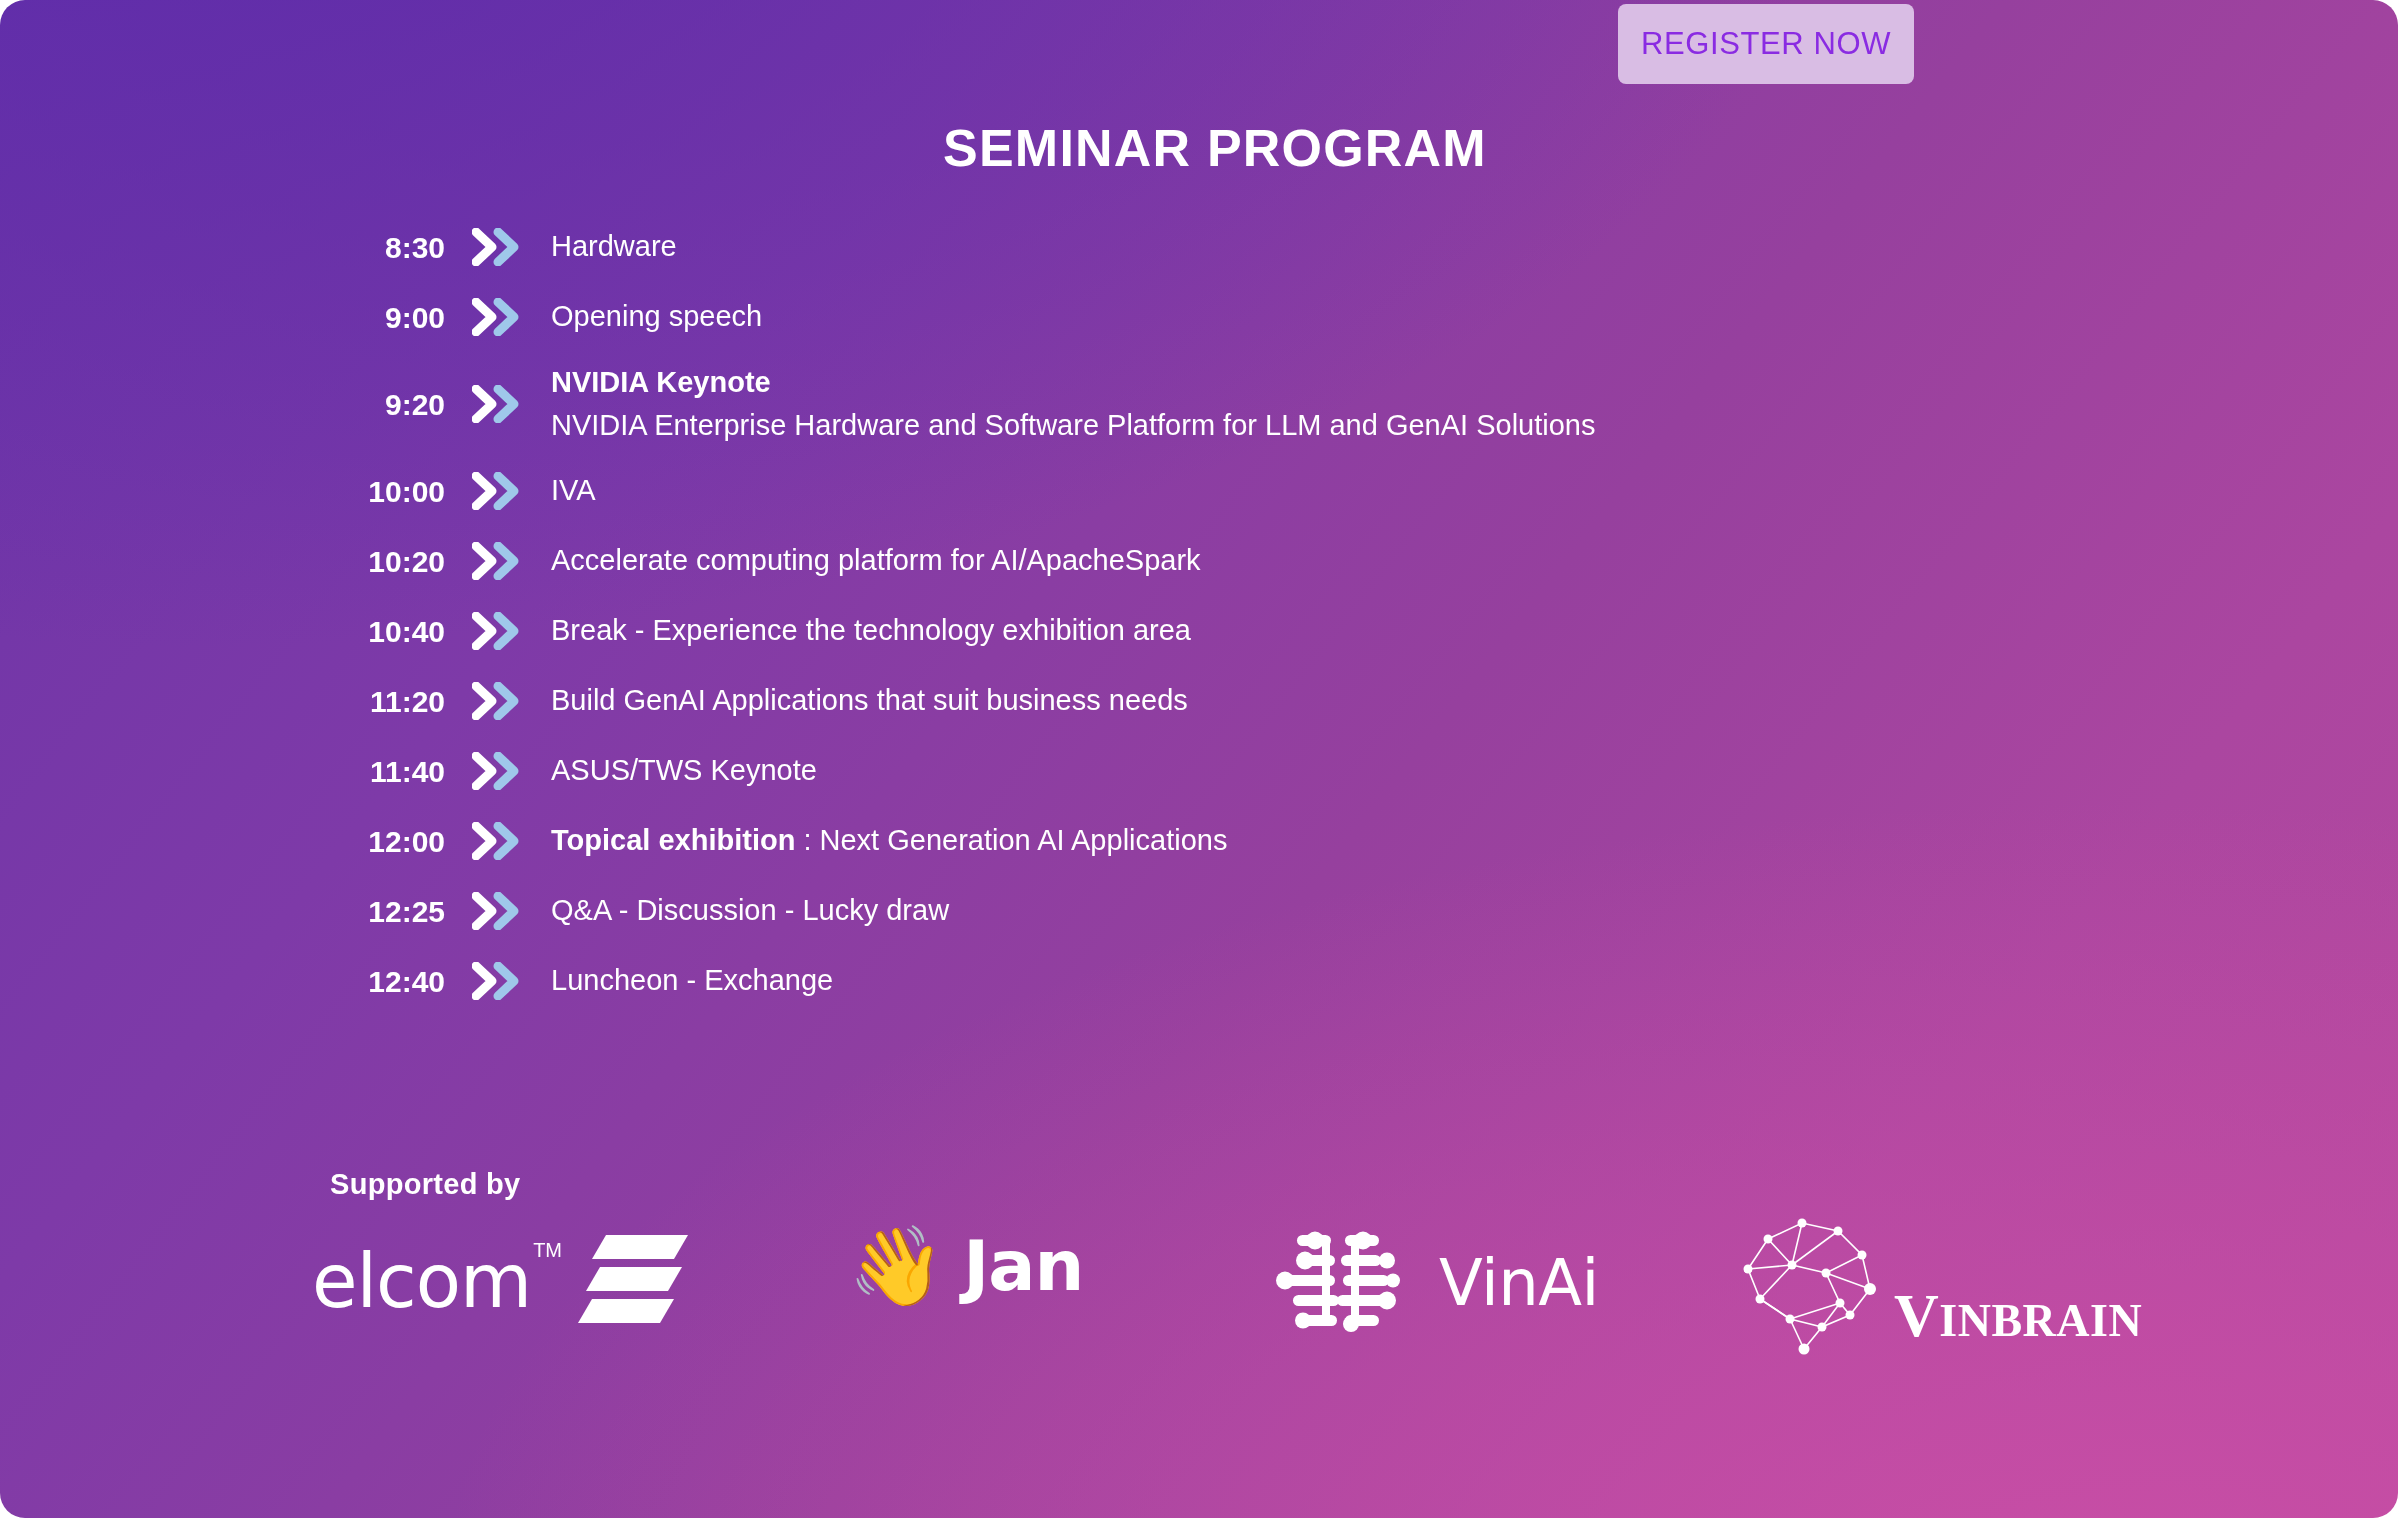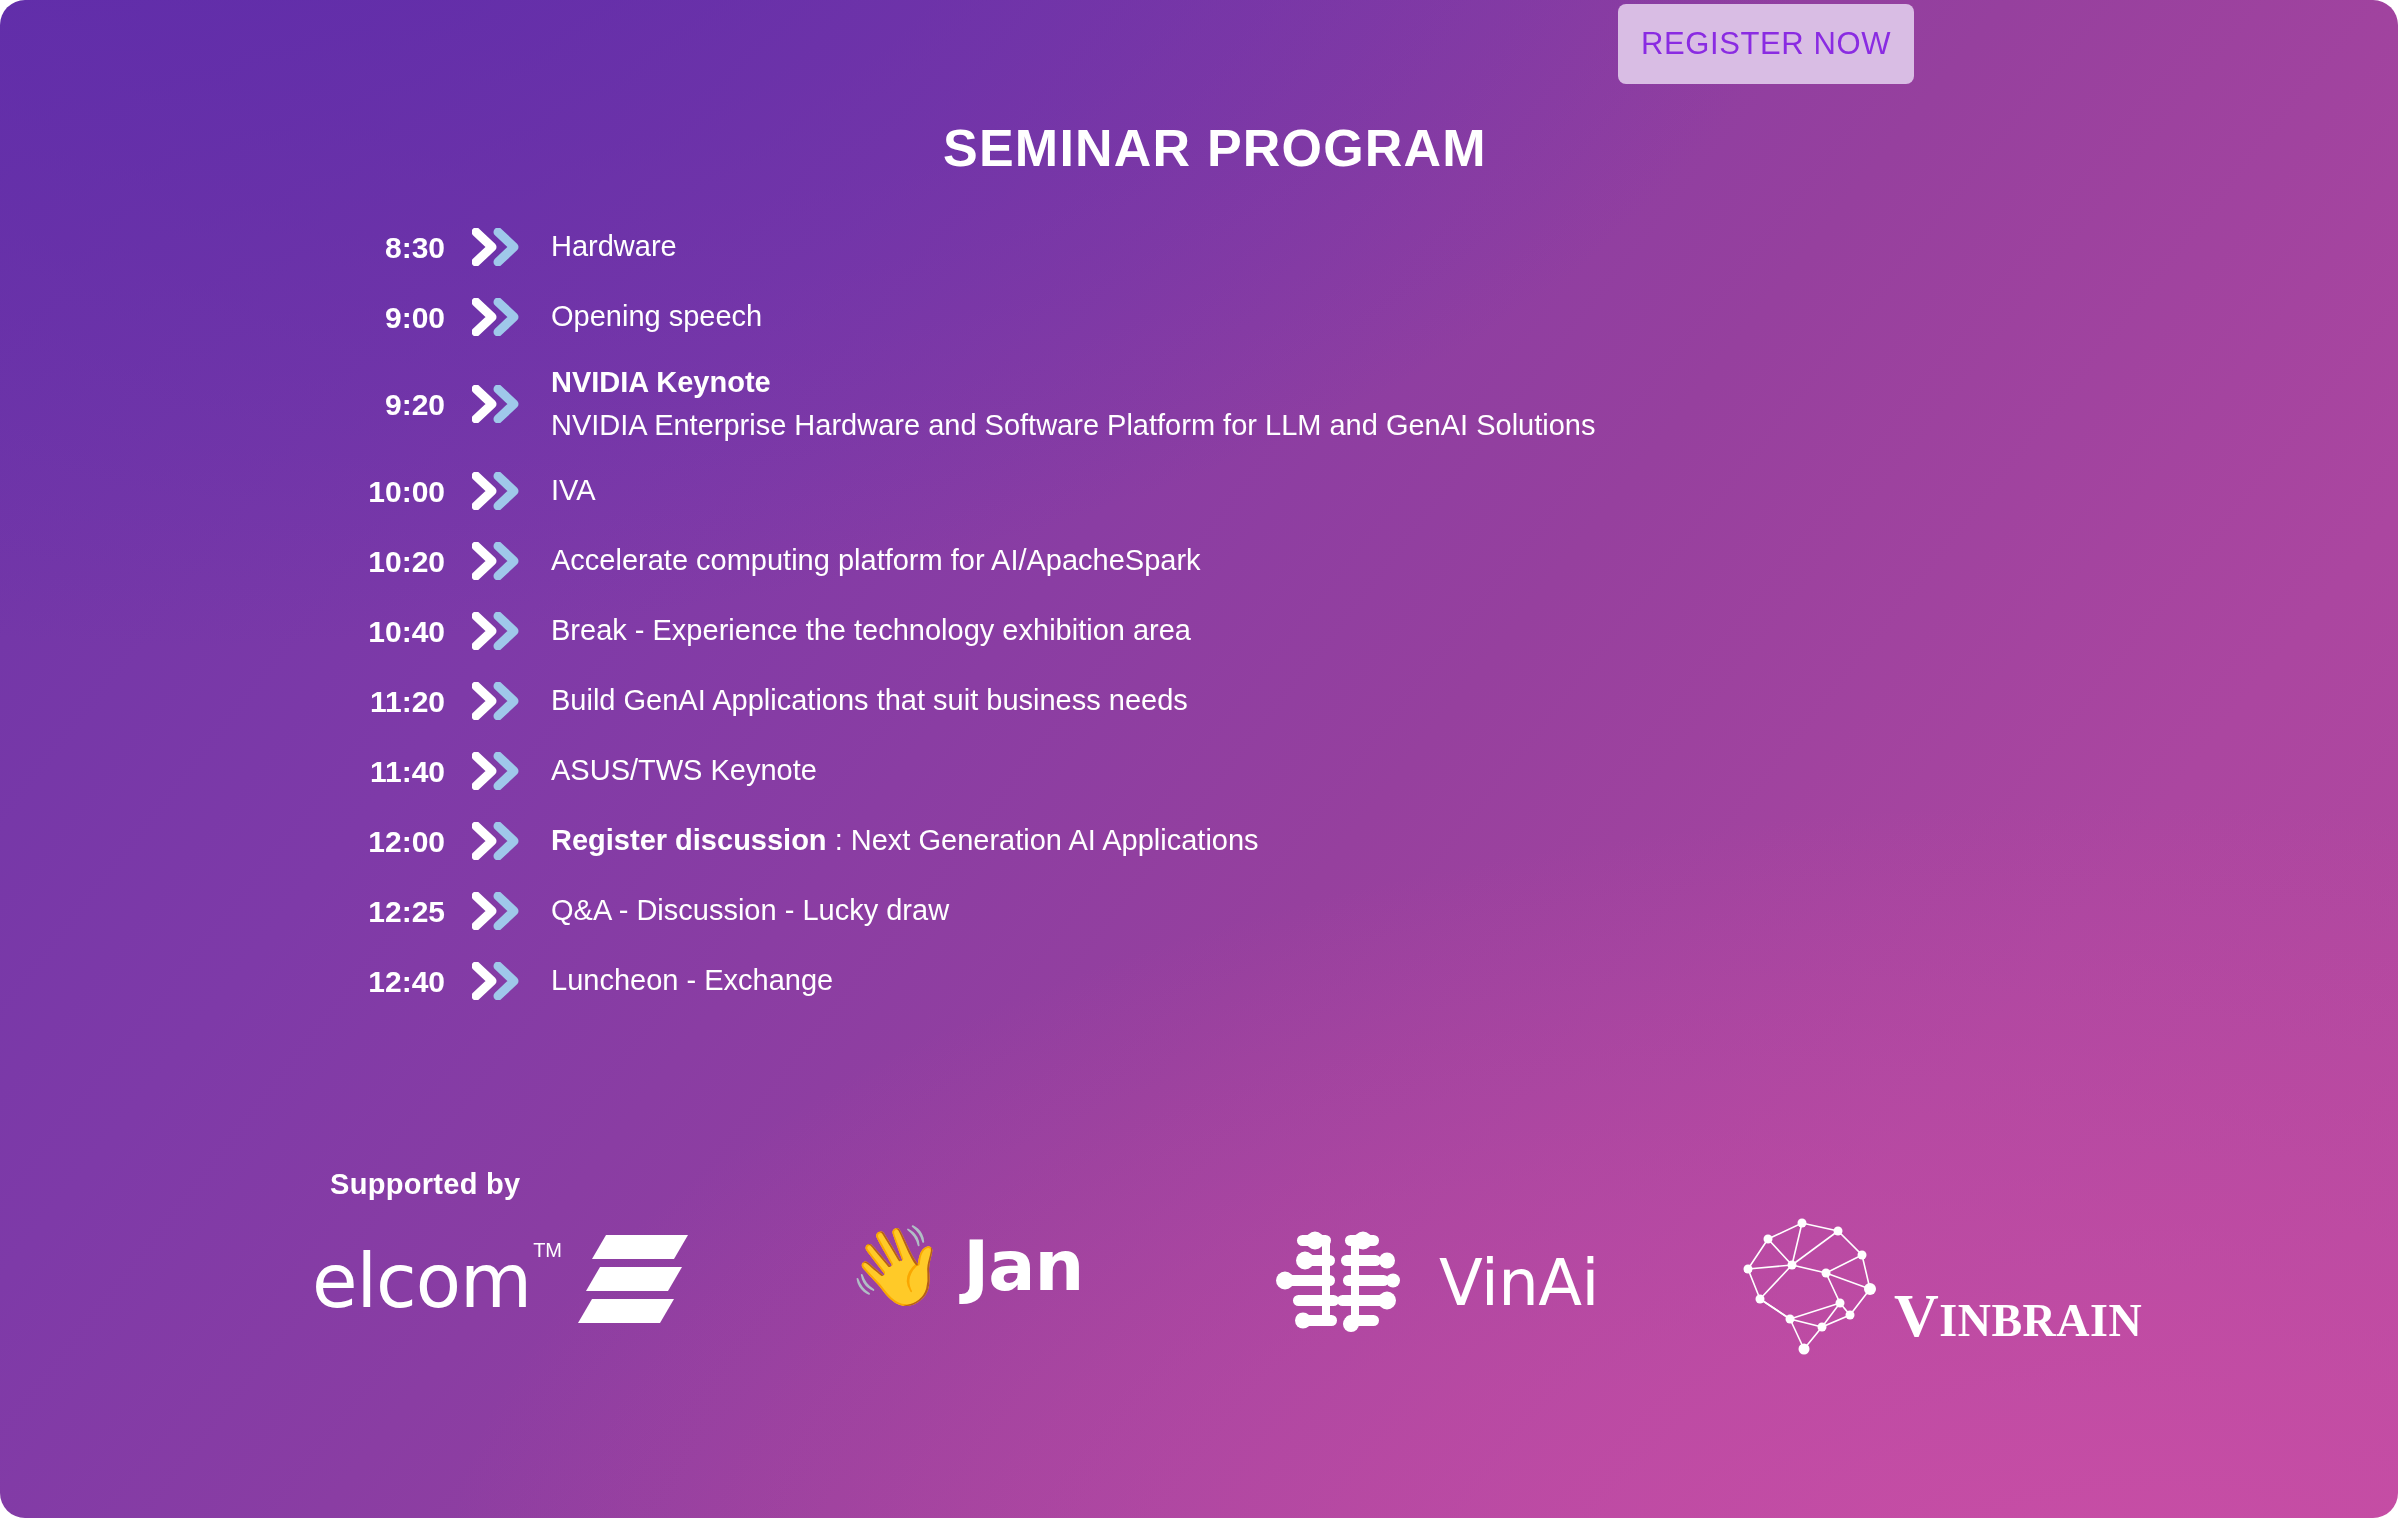--- a/index.html
+++ b/index.html
@@ -222,21 +222,21 @@
         <div class="sched-text">ASUS/TWS Keynote</div>
       </div>
       <div class="sched-row">
         <div class="sched-time">12:00</div>
         <div class="chev">
           <svg width="52" height="38" viewBox="0 0 52 38">
             <path d="M4 4 L20 19 L4 34" stroke="#ffffff" stroke-width="9" stroke-linecap="round" stroke-linejoin="round" fill="none"></path>
             <path d="M26 4 L42 19 L26 34" stroke="#9fc8ea" stroke-width="9" stroke-linecap="round" stroke-linejoin="round" fill="none"></path>
           </svg>
         </div>
-        <div class="sched-text"><span class="bold">Register discussion</span><span> : Next Generation AI Applications</span></div>
+        <div class="sched-text"><span class="bold">Topical exhibition</span><span> : Next Generation AI Applications</span></div>
       </div>
       <div class="sched-row">
         <div class="sched-time">12:25</div>
         <div class="chev">
           <svg width="52" height="38" viewBox="0 0 52 38">
             <path d="M4 4 L20 19 L4 34" stroke="#ffffff" stroke-width="9" stroke-linecap="round" stroke-linejoin="round" fill="none"></path>
             <path d="M26 4 L42 19 L26 34" stroke="#9fc8ea" stroke-width="9" stroke-linecap="round" stroke-linejoin="round" fill="none"></path>
           </svg>
         </div>
         <div class="sched-text">Q&amp;A - Discussion - Lucky draw</div>

